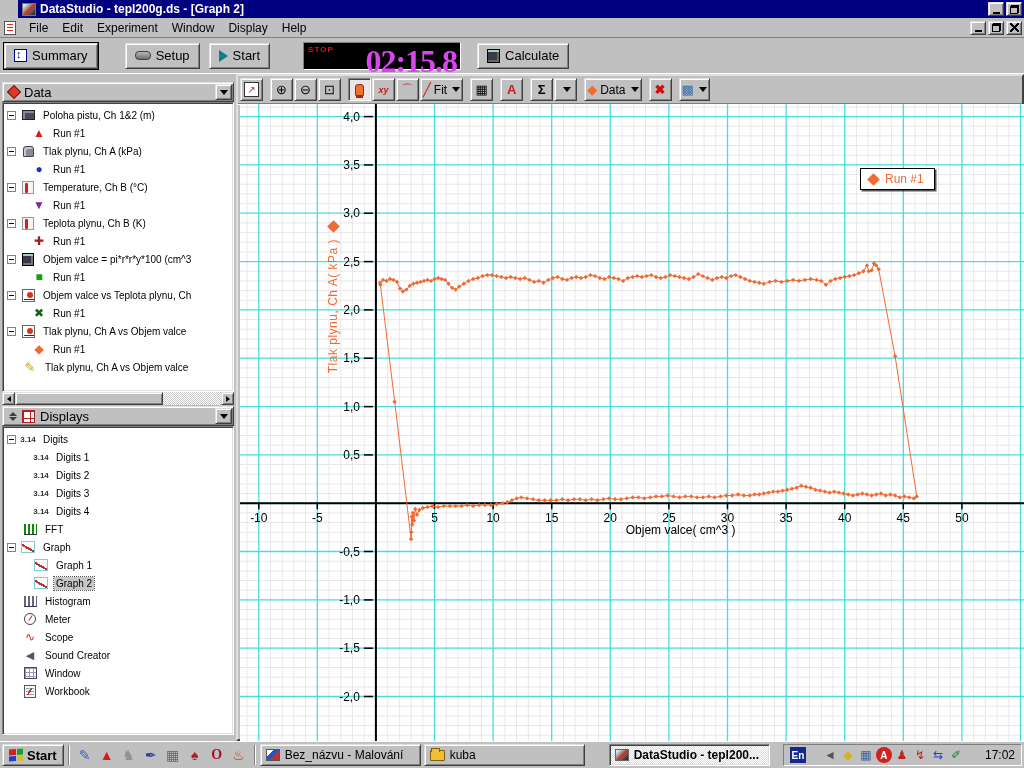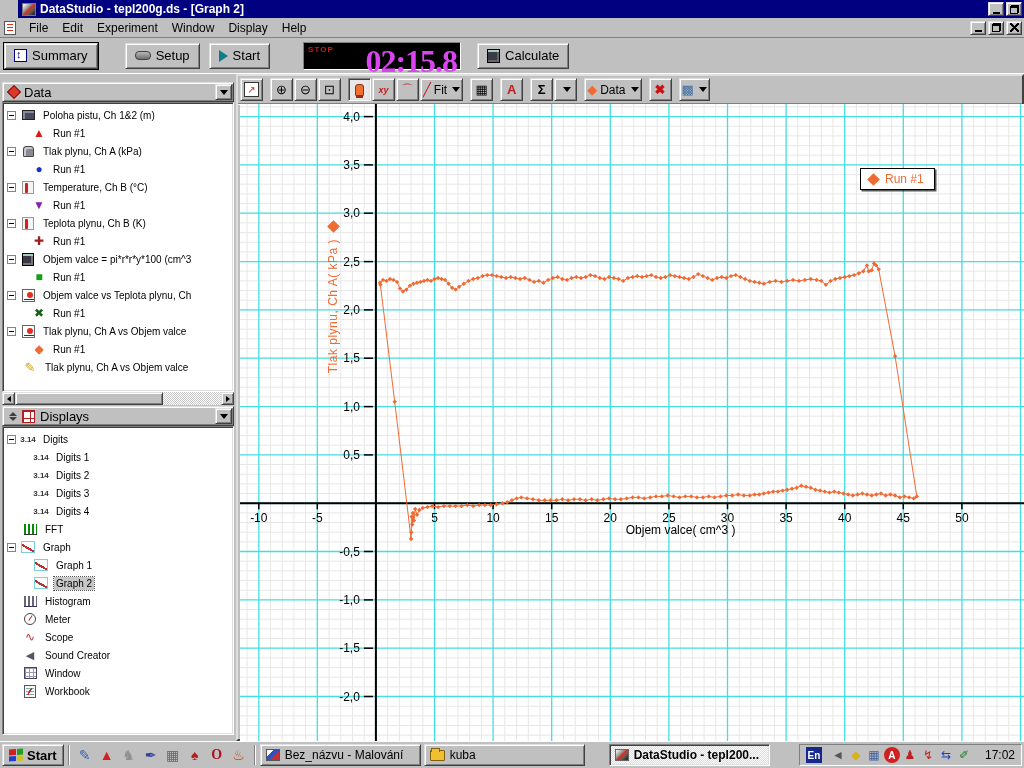--- a/index.html
+++ b/index.html
@@ -174,21 +174,21 @@
         border:1px solid;border-color:#dfdfdf #404040 #404040 #dfdfdf;
         box-shadow:inset 1px 1px 0 #fff, inset -1px -1px 0 #808080;background:#c0c0c0;}
   .taskbtn.active{border-color:#808080 #fff #fff #808080;font-weight:bold;
         box-shadow:inset 1px 1px 0 #404040, inset -1px -1px 0 #dfdfdf;
         background:repeating-conic-gradient(#fff 0 25%,#dcdcdc 0 50%) 0 0/2px 2px;margin-left:21px;}
   .taskbtn .ti{flex:0 0 auto;}
   .folder{width:15px;height:11px;background:#f0c030;border:1px solid #806010;border-radius:1px;position:relative;}
   .folder::before{content:"";position:absolute;left:0;top:-3px;width:7px;height:3px;background:#f0c030;border:1px solid #806010;border-bottom:none;}
   .paintic{width:14px;height:12px;background:linear-gradient(135deg,#fff 30%,#3050c0 30%,#3050c0 55%,#c03030 55%);border:1px solid #555;}
   .dsic{width:14px;height:12px;background:linear-gradient(135deg,#e8e8e8 10%,#9a9a9a 35%,#d03020 50%,#7a5a52 65%,#303030 90%);border:1px solid #666;}
-  .tray{margin-left:auto;height:22px;display:flex;align-items:center;gap:8px;padding:0 6px 0 6px;
+  .tray{margin-left:auto;height:22px;display:flex;align-items:center;gap:16px;padding:0 6px 0 6px;
         border:1px solid;border-color:#808080 #fff #fff #808080;}
   .tray-lang{width:16px;height:16px;background:#16288c;color:#fff;font-size:10px;font-weight:bold;
         display:flex;align-items:center;justify-content:center;}
   .tray-ic{width:16px;height:16px;display:flex;align-items:center;justify-content:center;font-size:12px;}
   .tray-clock{font-size:12px;margin-left:5px;}
 </style>
 </head>
 <body>
 
 <div id="app">

